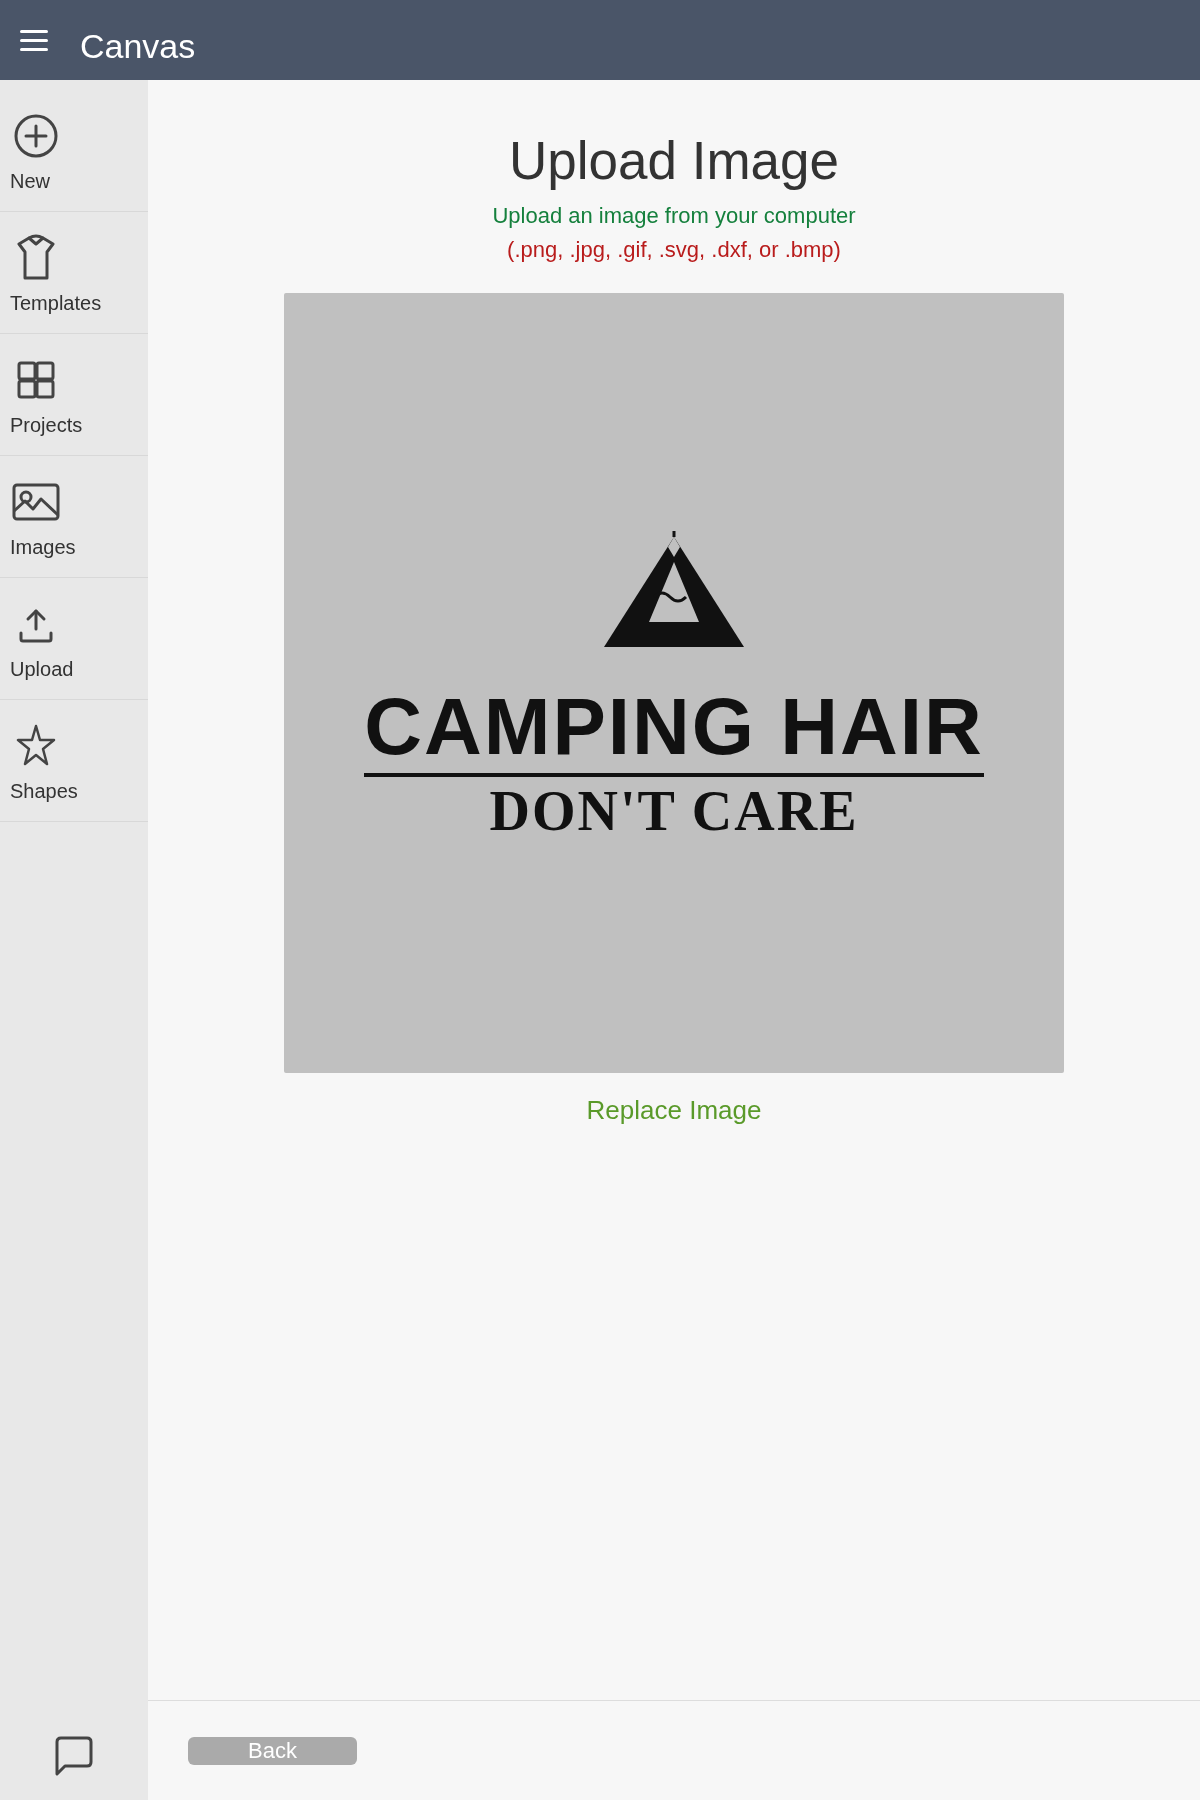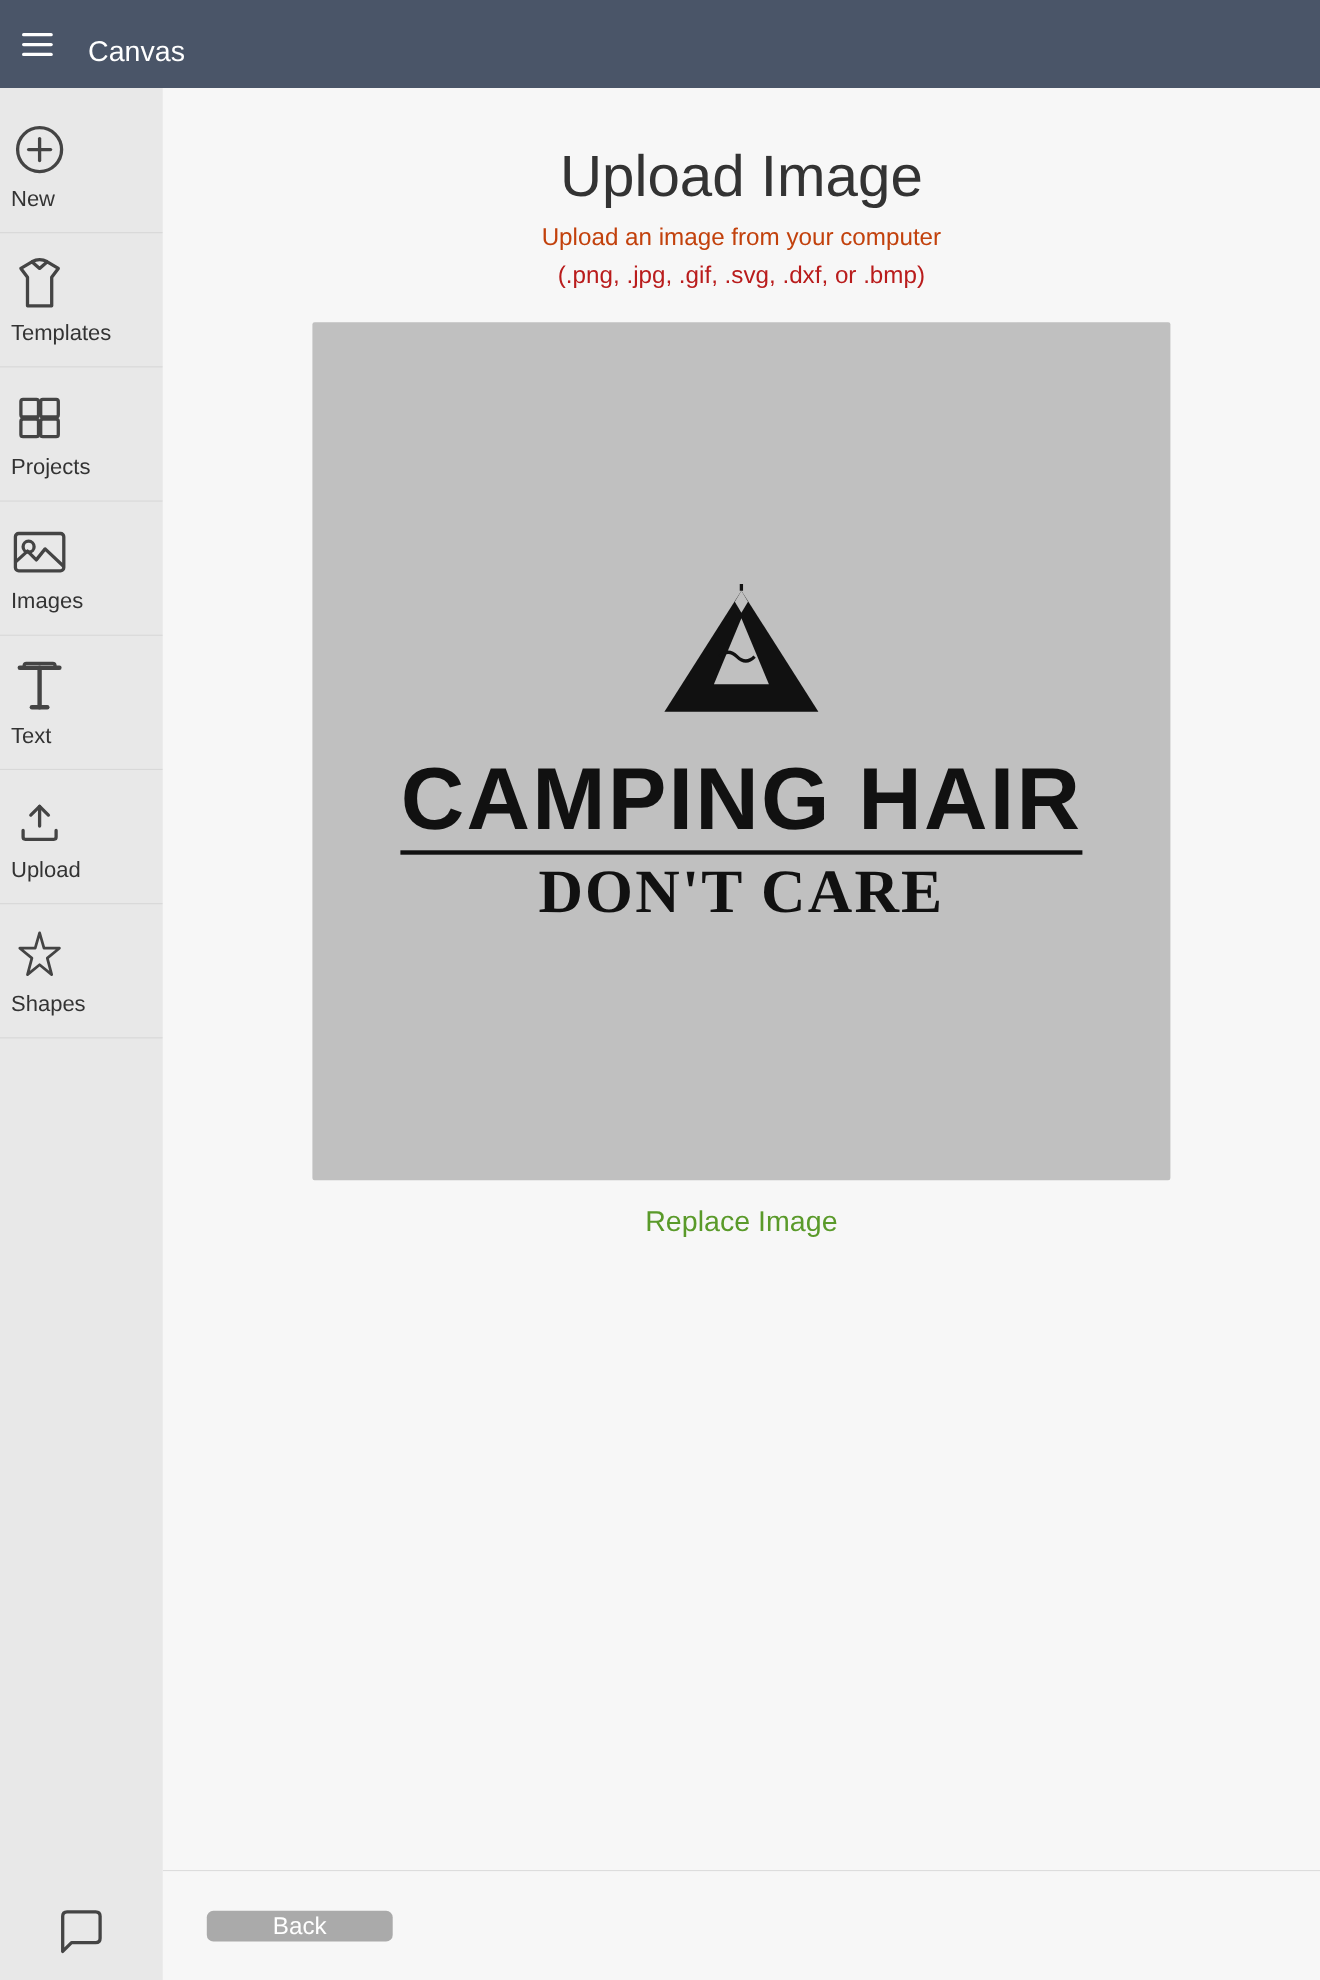--- a/index.html
+++ b/index.html
@@ -36,21 +36,21 @@
     }
     .header-menu-icon span {
       display: block;
       width: 28px;
       height: 3px;
       background: white;
       border-radius: 2px;
     }
     .header-title {
       color: white;
-      font-size: 26px;
+      font-size: 34px;
       font-weight: 400;
       margin-top: 12px;
     }
 
     
     .main-body {
       display: flex;
       flex: 1;
       overflow: hidden;
     }
@@ -111,21 +111,21 @@
     }
 
     .upload-title {
       font-size: 53px;
       font-weight: 300;
       color: #333;
       margin-bottom: 12px;
     }
     .upload-subtitle {
       font-size: 22px;
-      color: #c2410c;
+      color: #15803d;
       margin-bottom: 8px;
     }
     .upload-formats {
       font-size: 22px;
       color: #b91c1c;
       margin-bottom: 30px;
     }
 
     .image-preview {
       width: 780px;
@@ -262,31 +262,20 @@
       <div class="icon-wrap">
         <svg width="50" height="42" viewBox="0 0 50 42" fill="none">
           <rect x="3" y="4" width="44" height="34" rx="3" stroke="#444" stroke-width="3" fill="none"></rect>
           <circle cx="15" cy="16" r="5" stroke="#444" stroke-width="3" fill="none"></circle>
           <path d="M3 30 L14 20 L22 28 L30 18 L47 34" stroke="#444" stroke-width="3" fill="none" stroke-linejoin="round"></path>
         </svg>
       </div>
       <span class="label">Images</span>
     </div>
 
-    <div class="sidebar-item">
-      <div class="icon-wrap">
-        <svg width="44" height="50" viewBox="0 0 44 50" fill="none">
-          <line x1="22" y1="8" x2="22" y2="44" stroke="#444" stroke-width="4" stroke-linecap="round"></line>
-          <line x1="4" y1="8" x2="40" y2="8" stroke="#444" stroke-width="4" stroke-linecap="round"></line>
-          <path d="M8 8 L8 6 Q8 4 10 4 L34 4 Q36 4 36 6 L36 8" stroke="#444" stroke-width="3" fill="none"></path>
-          <line x1="15" y1="44" x2="29" y2="44" stroke="#444" stroke-width="4" stroke-linecap="round"></line>
-        </svg>
-      </div>
-      <span class="label">Text</span>
-    </div>
 
     <div class="sidebar-item">
       <div class="icon-wrap">
         <svg width="46" height="46" viewBox="0 0 46 46" fill="none">
           <path d="M23 28 L23 10" stroke="#444" stroke-width="3" stroke-linecap="round"></path>
           <path d="M15 18 L23 10 L31 18" stroke="#444" stroke-width="3" fill="none" stroke-linejoin="round" stroke-linecap="round"></path>
           <path d="M8 32 L8 38 Q8 40 10 40 L36 40 Q38 40 38 38 L38 32" stroke="#444" stroke-width="3" fill="none" stroke-linecap="round"></path>
         </svg>
       </div>
       <span class="label">Upload</span>

